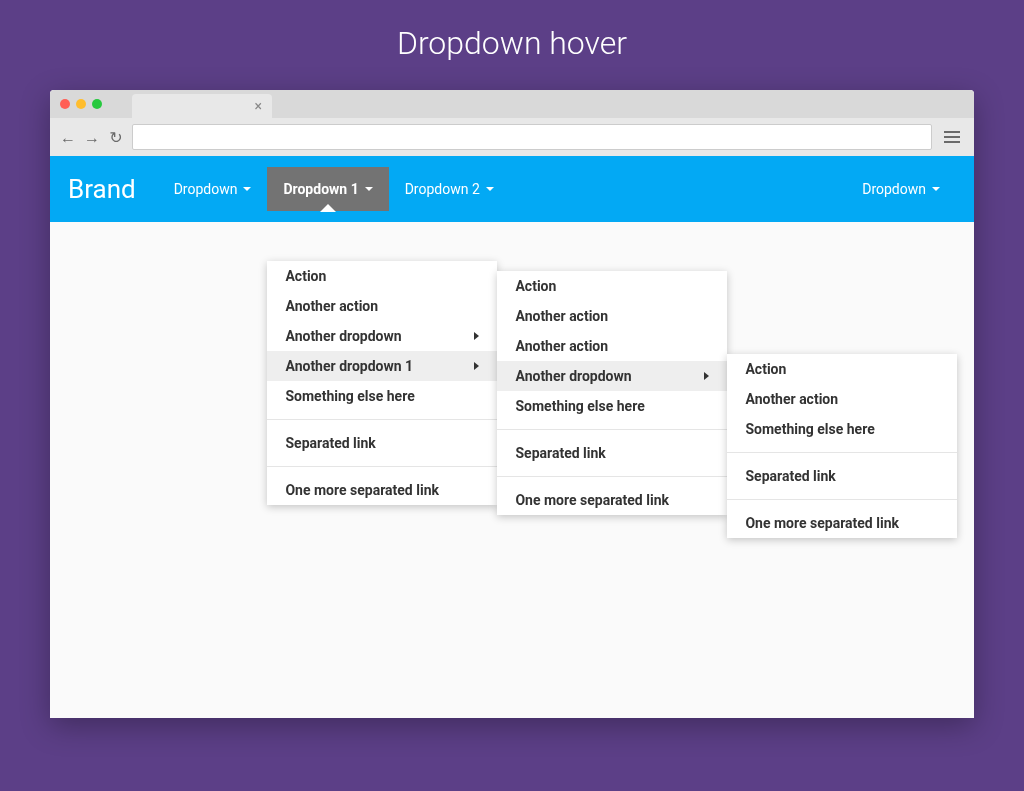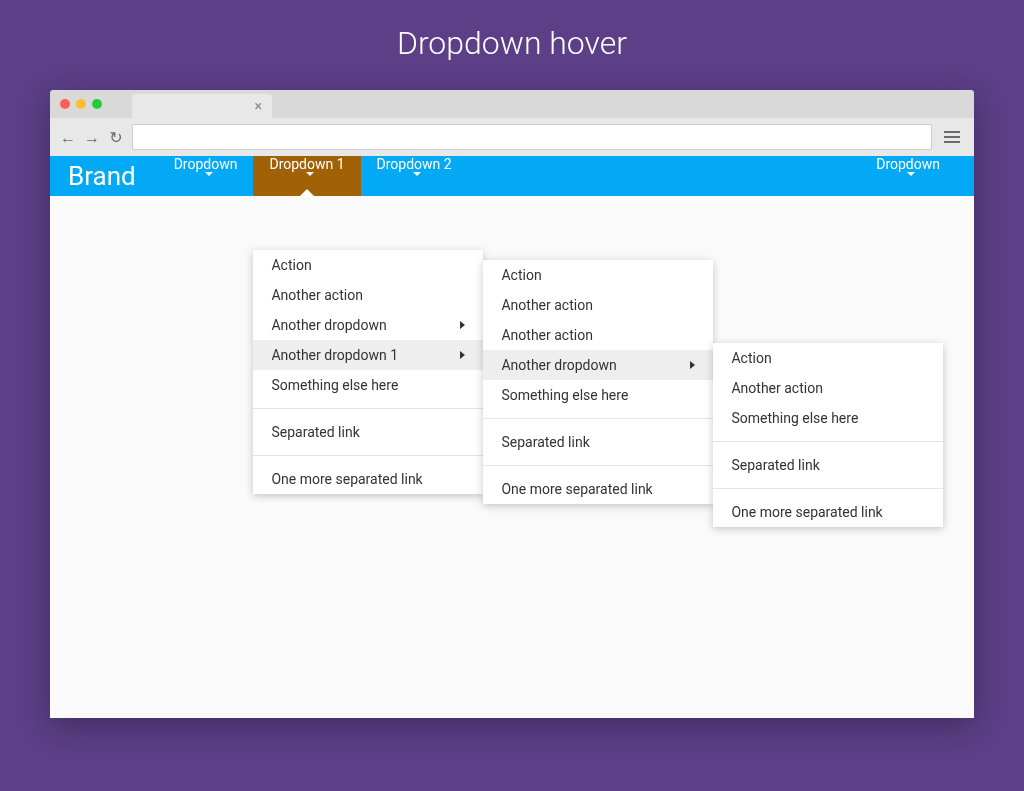--- a/index.html
+++ b/index.html
@@ -67,37 +67,36 @@
       height: 26px;
       border-radius: 2px;
       border: 1px solid #ccc;
     }
     .hamburger { display: flex; flex-direction: column; gap: 3px; padding: 0 4px; }
     .hamburger span { width: 16px; height: 2px; background: #6a6a6a; }
     .navbar {
       background: #03a9f4;
       display: flex;
       align-items: center;
-      height: 40px;
-      padding: 0 18px;
+      height: 66px;
+      padding: 11px 18px;
       color: #fff;
     }
     .brand { font-size: 26px; font-weight: 400; margin-right: 22px; }
     .nav-items { display: flex; height: 100%; flex: 1; }
     .nav-right { display: flex; height: 100%; }
     .nav-item {
       display: flex;
       align-items: center;
       padding: 0 16px;
       font-size: 14px;
       position: relative;
       cursor: pointer;
-      flex-direction: column;
-    }
-    .nav-item.active { background: #a16207; }
+    }
+    .nav-item.active { background: #737373; font-weight: bold; }
     .caret {
       display: inline-block;
       width: 0; height: 0;
       border-left: 4px solid transparent;
       border-right: 4px solid transparent;
       border-top: 4px solid currentColor;
       margin-left: 6px;
     }
     .arrow-up {
       position: absolute;

